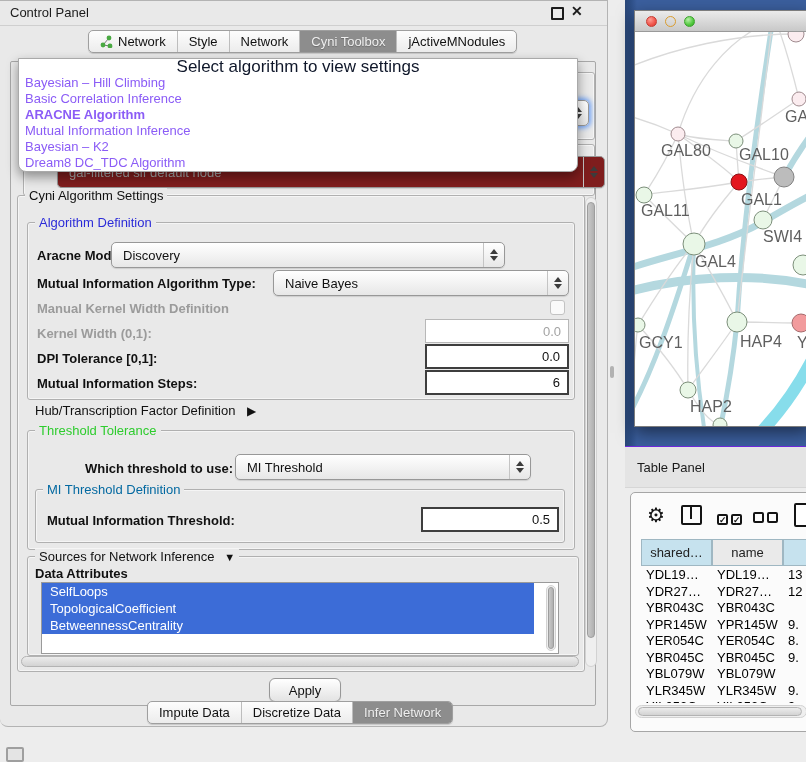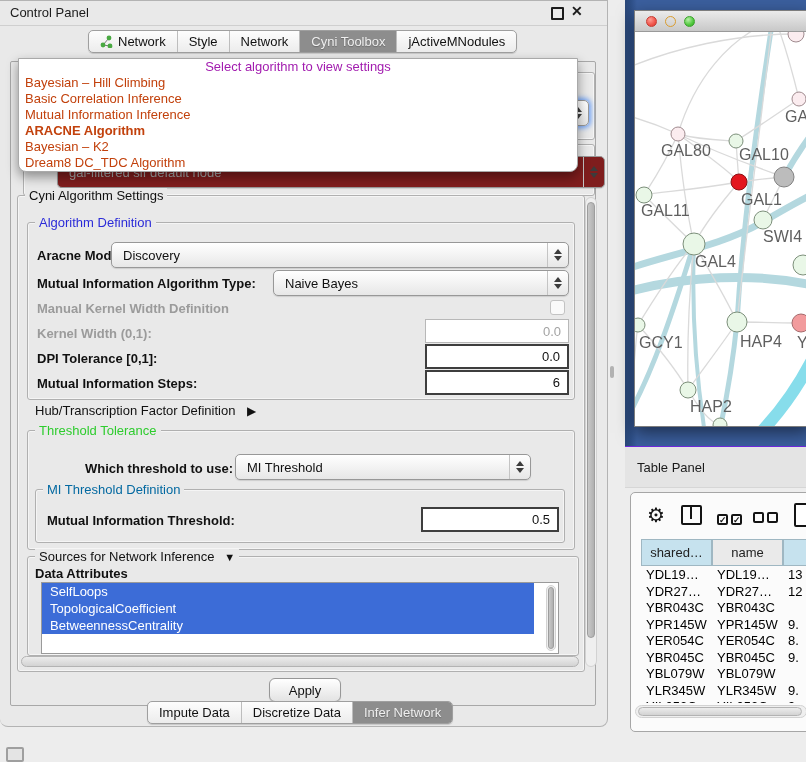--- a/index.html
+++ b/index.html
@@ -33,22 +33,22 @@
   .stepper{width:20px;height:100%;display:flex;flex-direction:column;align-items:center;justify-content:center;border-left:1px solid #c4c4c4;}
   .tri-up{width:0;height:0;border-left:4px solid transparent;border-right:4px solid transparent;border-bottom:5px solid #3c3c3c;margin-bottom:2px;}
   .tri-dn{width:0;height:0;border-left:4px solid transparent;border-right:4px solid transparent;border-top:5px solid #3c3c3c;}
   
   .field{position:absolute;background:#fff;box-sizing:border-box;font-size:13px;text-align:right;padding-right:7px;display:flex;align-items:center;justify-content:flex-end;}
   .field.en{border:2px solid #3e3e3e;color:#111;}
   .field.ds{border:1px solid #b8b8b8;color:#a3a3a3;}
   .checkbox{position:absolute;width:15px;height:15px;border:1px solid #c3c3c3;background:#fafafa;border-radius:3px;box-sizing:border-box;}
   
   #dropdown{position:absolute;left:18px;top:58px;width:560px;height:114px;background:#fff;border:1px solid #a9a9a9;border-radius:0 0 8px 8px;box-shadow:0 5px 12px rgba(0,0,0,.4);z-index:30;box-sizing:border-box;}
-  #dd-placeholder{height:16px;line-height:16px;text-align:center;color:#a21caf;font-size:13px;}
-  .dd-item{height:16px;line-height:16px;font-size:13px;color:#c2410c;padding-left:6px;white-space:nowrap;}
+  #dd-placeholder{height:16px;line-height:16px;text-align:center;color:#0f172a;font-size:17px;}
+  .dd-item{height:16px;line-height:16px;font-size:13px;color:#8b5cf6;padding-left:6px;white-space:nowrap;}
   .dd-item.bold{font-weight:700;}
   
   #attr-list{position:absolute;left:40px;top:578px;width:518px;height:72px;background:#fff;border:1px solid #9a9a9a;box-sizing:border-box;overflow:hidden;}
   .attr-item{height:17px;line-height:17px;font-size:13px;color:#fff;padding-left:8px;width:492px;box-sizing:border-box;}
   
   .vtrack{position:absolute;background:#efefef;border:1px solid #d2d2d2;border-radius:6px;box-sizing:border-box;}
   .vthumb{position:absolute;background:linear-gradient(90deg,#c9c9c9,#b0b0b0);border:1px solid #9d9d9d;border-radius:5px;box-sizing:border-box;}
   .hthumb{position:absolute;background:linear-gradient(#ececec,#d3d3d3);border:1px solid #b3b3b3;border-radius:6px;box-sizing:border-box;}
   
   .aqua-btn{position:absolute;font-size:13px;color:#111;background:linear-gradient(#ffffff,#e3e3e3);border:1px solid #979797;border-radius:6px;display:flex;align-items:center;justify-content:center;box-shadow:0 1px 1px rgba(0,0,0,.15);}
@@ -132,21 +132,21 @@
       </div>
       <div class="hthumb" style="left:10px;top:594px;width:558px;height:11px;"></div>
 
       <div class="groupbox" style="left:6px;top:133px;width:566px;height:475px;"></div>
       <span class="grouplabel" style="left:14px;top:126px;color:#111;">Cyni Algorithm Settings</span>
 
       <div class="groupbox" style="left:16px;top:160px;width:546px;height:176px;"></div>
       <span class="grouplabel" style="left:24px;top:153px;color:#2b2bd8;">Algorithm Definition</span>
 
       <span class="lbl b" style="left:26px;top:186px;">Aracne Mode:</span>
-      <div class="combo" style="left:100px;top:180px;width:458px;">
+      <div class="combo" style="left:100px;top:180px;width:394px;">
         <span class="combo-text">Discovery</span>
         <span class="stepper">
             <span class="tri-up"></span>
             <span class="tri-dn"></span>
           </span>
       </div>
 
       <span class="lbl b" style="left:26px;top:214px;">Mutual Information Algorithm Type:</span>
       <div class="combo" style="left:262px;top:208px;width:296px;">
         <span class="combo-text">Naive Bayes</span>
@@ -232,22 +232,22 @@
           <span>Infer Network</span>
         </div>
       </div>
   </div>
 
   <div id="dropdown">
     <div id="dd-placeholder">Select algorithm to view settings</div>
     <div id="dd-items">
         <div class="dd-item">Bayesian – Hill Climbing</div>
         <div class="dd-item">Basic Correlation Inference</div>
+        <div class="dd-item bold">ARACNE Algorithm</div>
         <div class="dd-item">Mutual Information Inference</div>
-        <div class="dd-item bold">ARACNE Algorithm</div>
         <div class="dd-item">Bayesian – K2</div>
         <div class="dd-item">Dream8 DC_TDC Algorithm</div>
       </div>
   </div>
 
   <div id="desktop"></div>
 
   <div id="netwin">
     <div id="netwin-titlebar">
       <span class="light" style="left:11px;background:radial-gradient(circle at 35% 30%,#ff9d94,#f0544a 60%,#d13c33);border:1px solid #c63a31;"></span>

